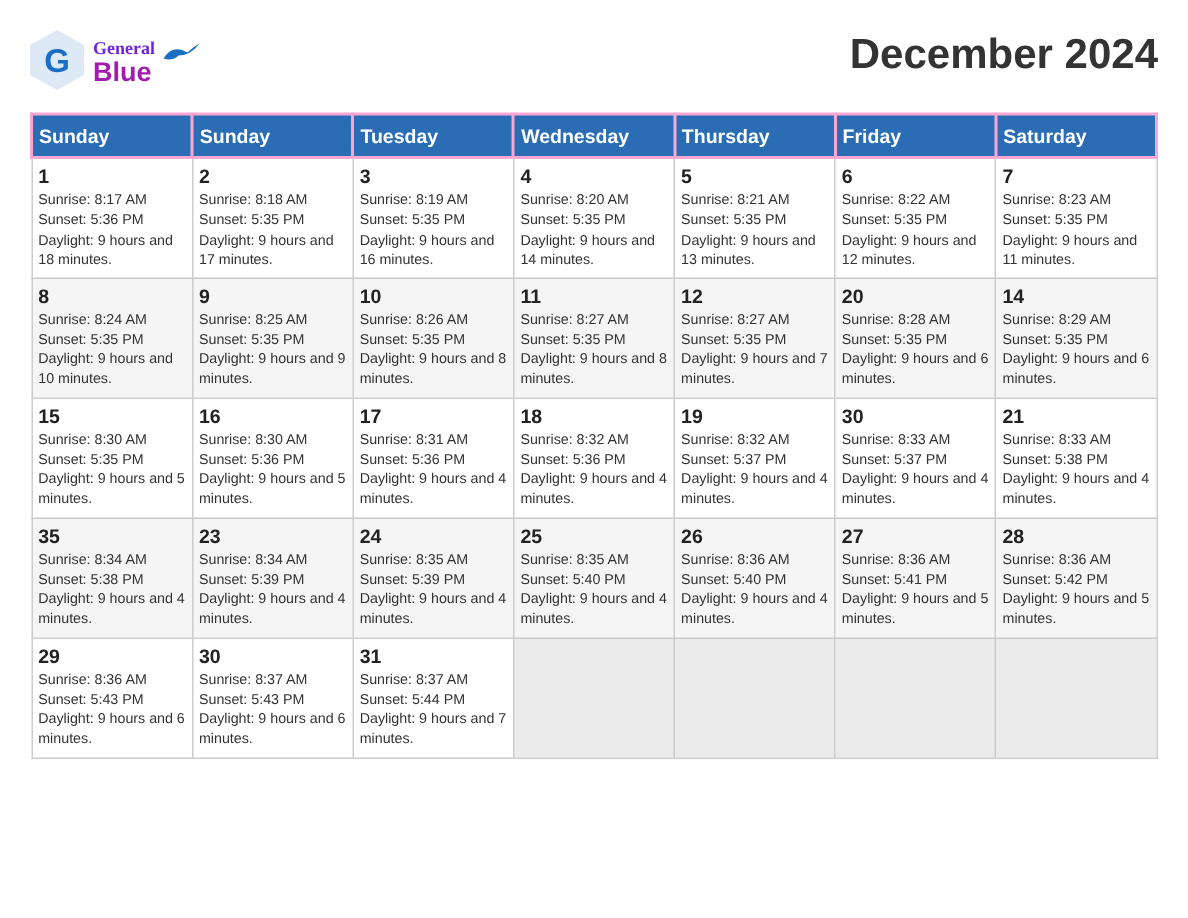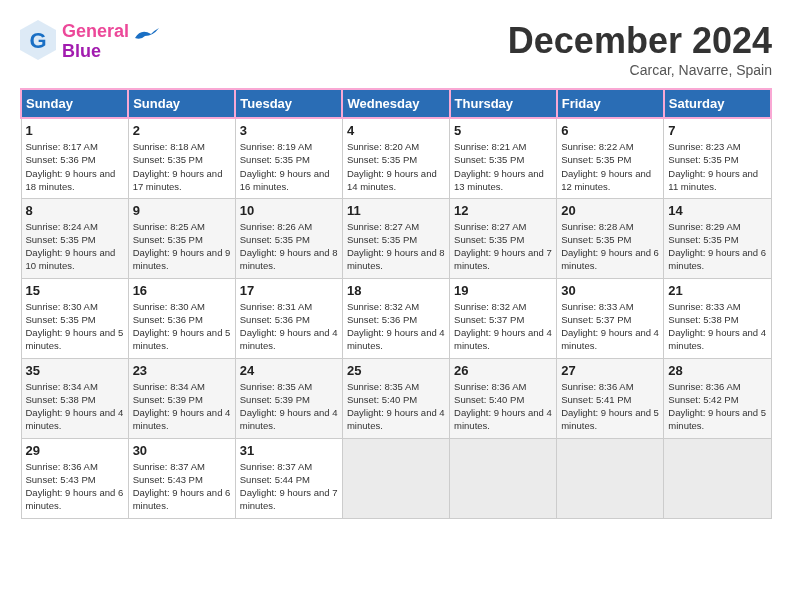--- a/index.html
+++ b/index.html
@@ -17,21 +17,21 @@
       margin-bottom: 10px;
     }
     .logo {
       display: flex;
       align-items: center;
     }
     .title-block {
       text-align: right;
     }
     .month-title {
-      font-size: 36px;
+      font-size: 28px;
       font-weight: bold;
       color: #333;
     }
     .location {
       font-size: 14px;
       color: #555;
     }
     table {
       width: 100%;
       border-collapse: collapse;
@@ -78,31 +78,30 @@
 
 <div class="header">
   <div class="logo">
     <div>
       <svg width="36" height="40" viewBox="0 0 36 40">
         <polygon points="18,0 36,10 36,30 18,40 0,30 0,10" fill="#1a6fc4" opacity="0.15"></polygon>
         <text x="18" y="28" text-anchor="middle" font-size="22" font-weight="bold" fill="#1a6fc4">G</text>
       </svg>
     </div>
     <div style="margin-left:6px;">
-      <div style="font-size:18px;font-weight:bold;color:#ec4899;line-height:1.1;">General</div>
+      <div style="font-size:12px;font-weight:bold;color:#6d28d9;line-height:1.1;font-family:Liberation Serif, serif;">General</div>
       <div style="font-size:18px;font-weight:bold;color:#a21caf;line-height:1.1;">Blue</div>
     </div>
 
     <svg width="28" height="22" viewBox="0 0 28 22" style="margin-left:2px;margin-top:-10px;">
       <path d="M4,12 Q10,2 20,8 Q24,4 28,2 Q22,10 14,10 Q10,14 4,12Z" fill="#1a6fc4"></path>
     </svg>
   </div>
   <div class="title-block">
     <div class="month-title">December 2024</div>
-    <div class="location">Carcar, Navarre, Spain</div>
   </div>
 </div>
 
 <table>
   <thead>
     <tr id="thead-row">
     <th>Sunday</th>
         <th>Sunday</th>
         <th>Tuesday</th>
         <th>Wednesday</th>

